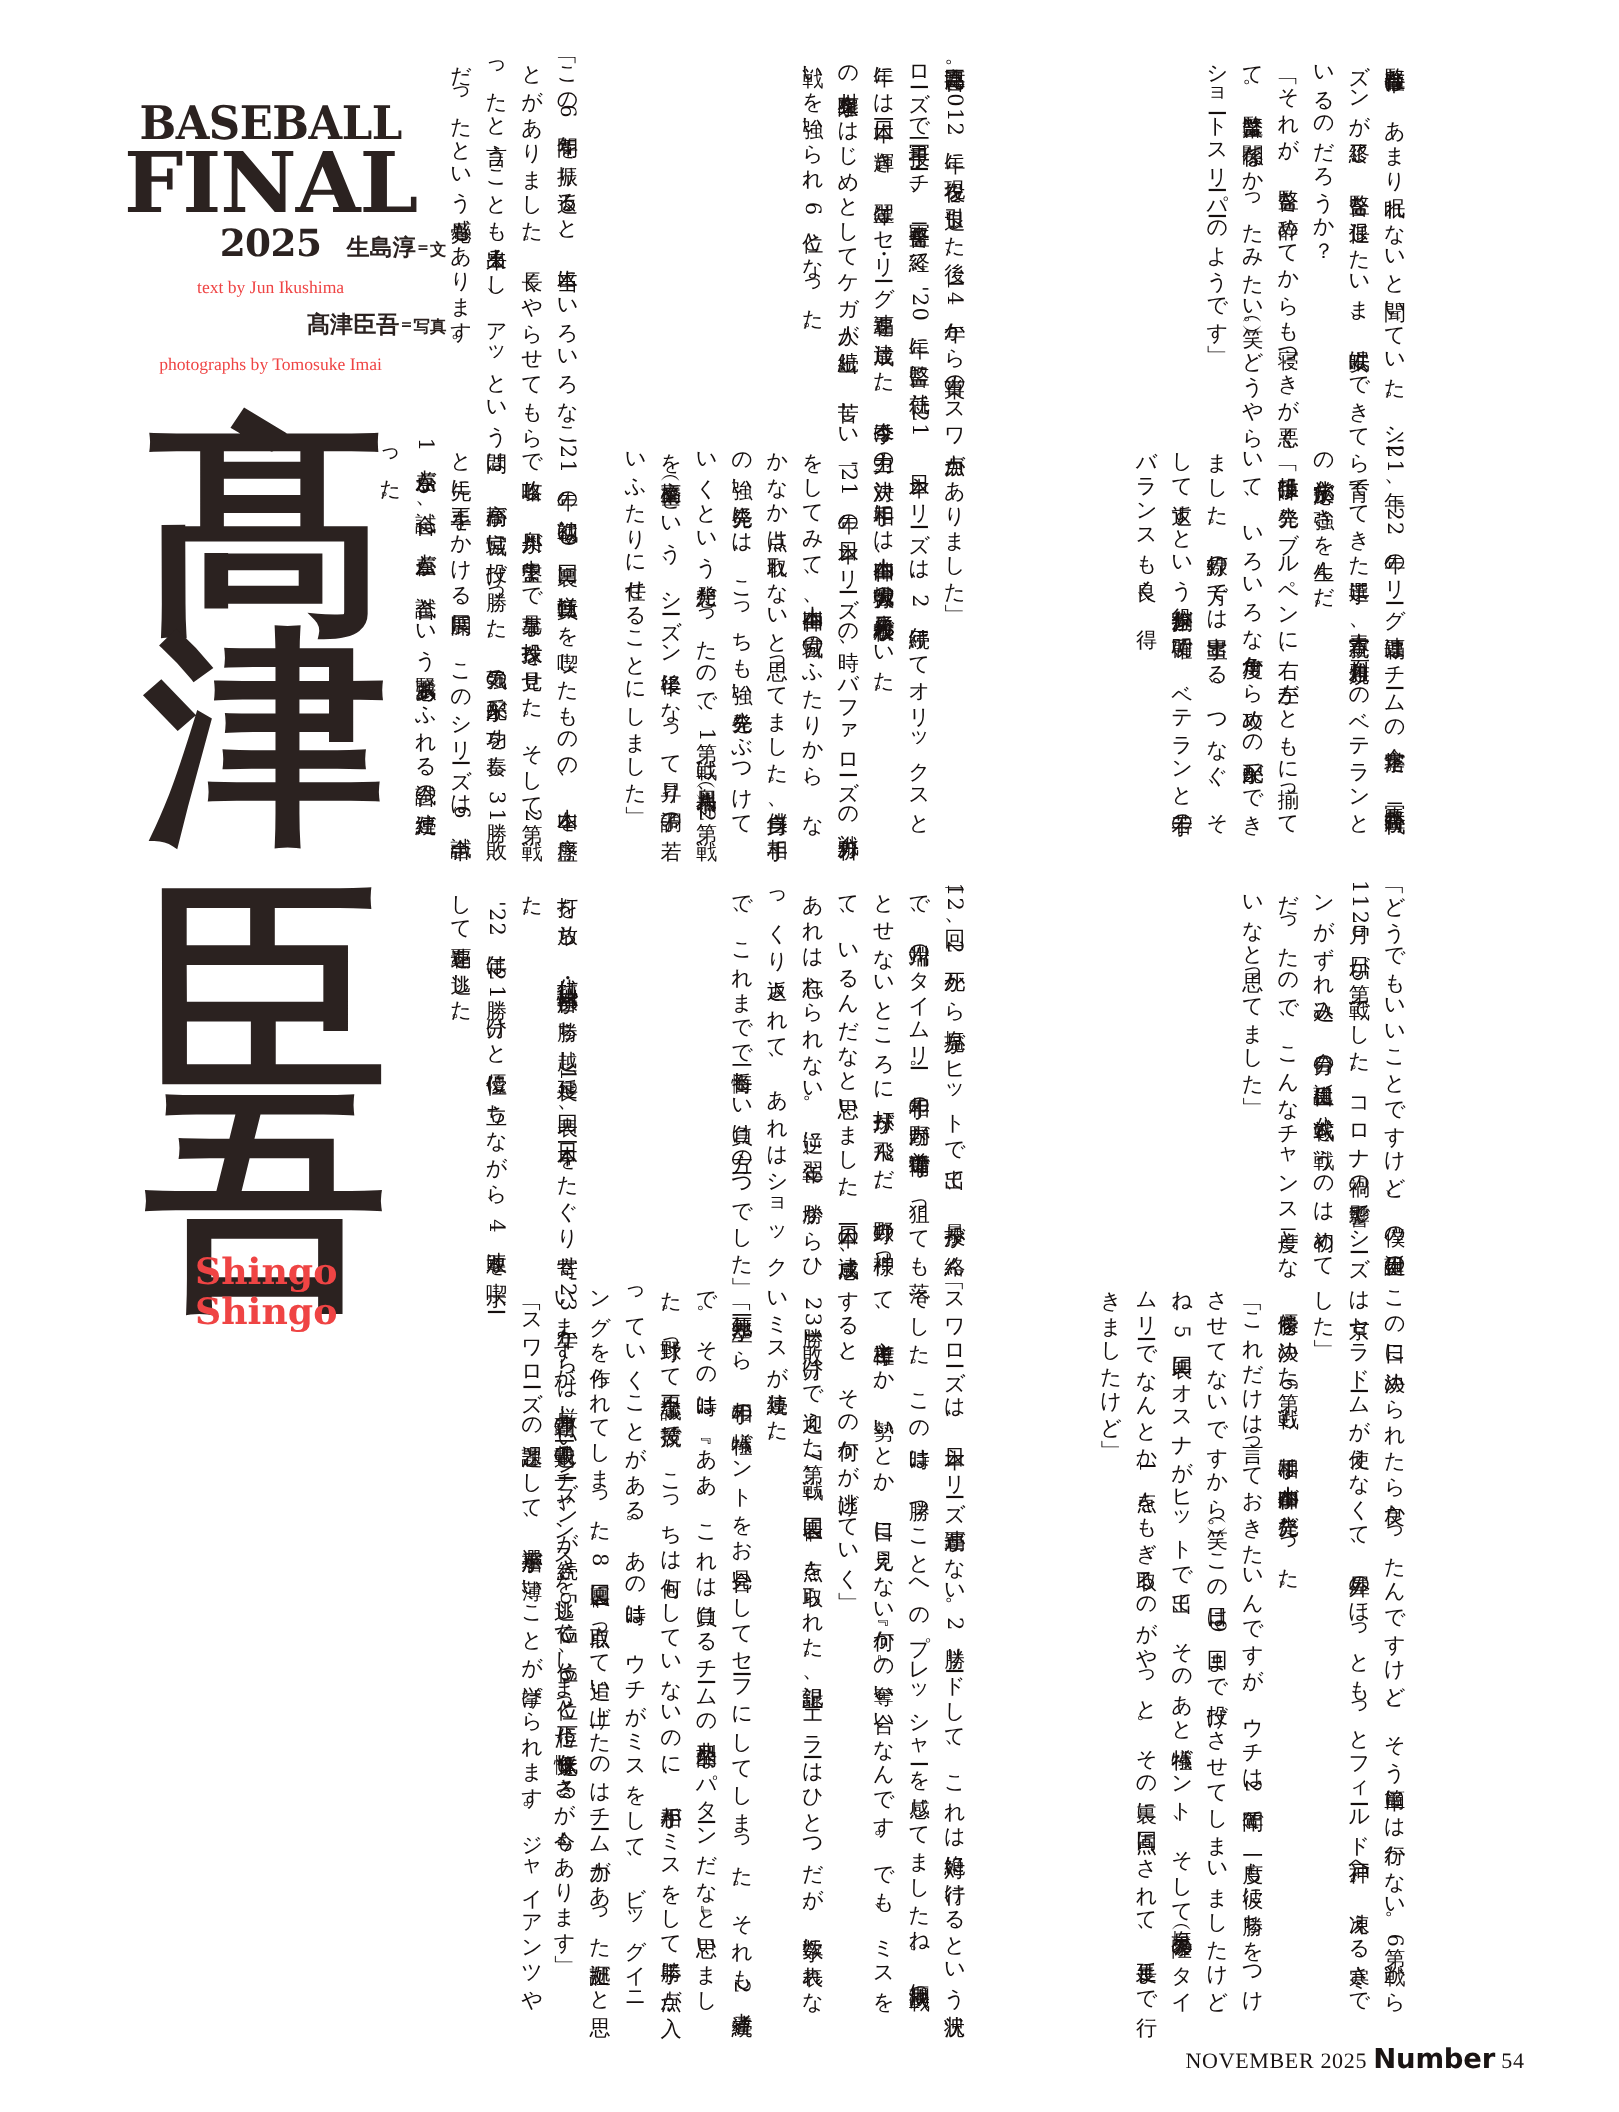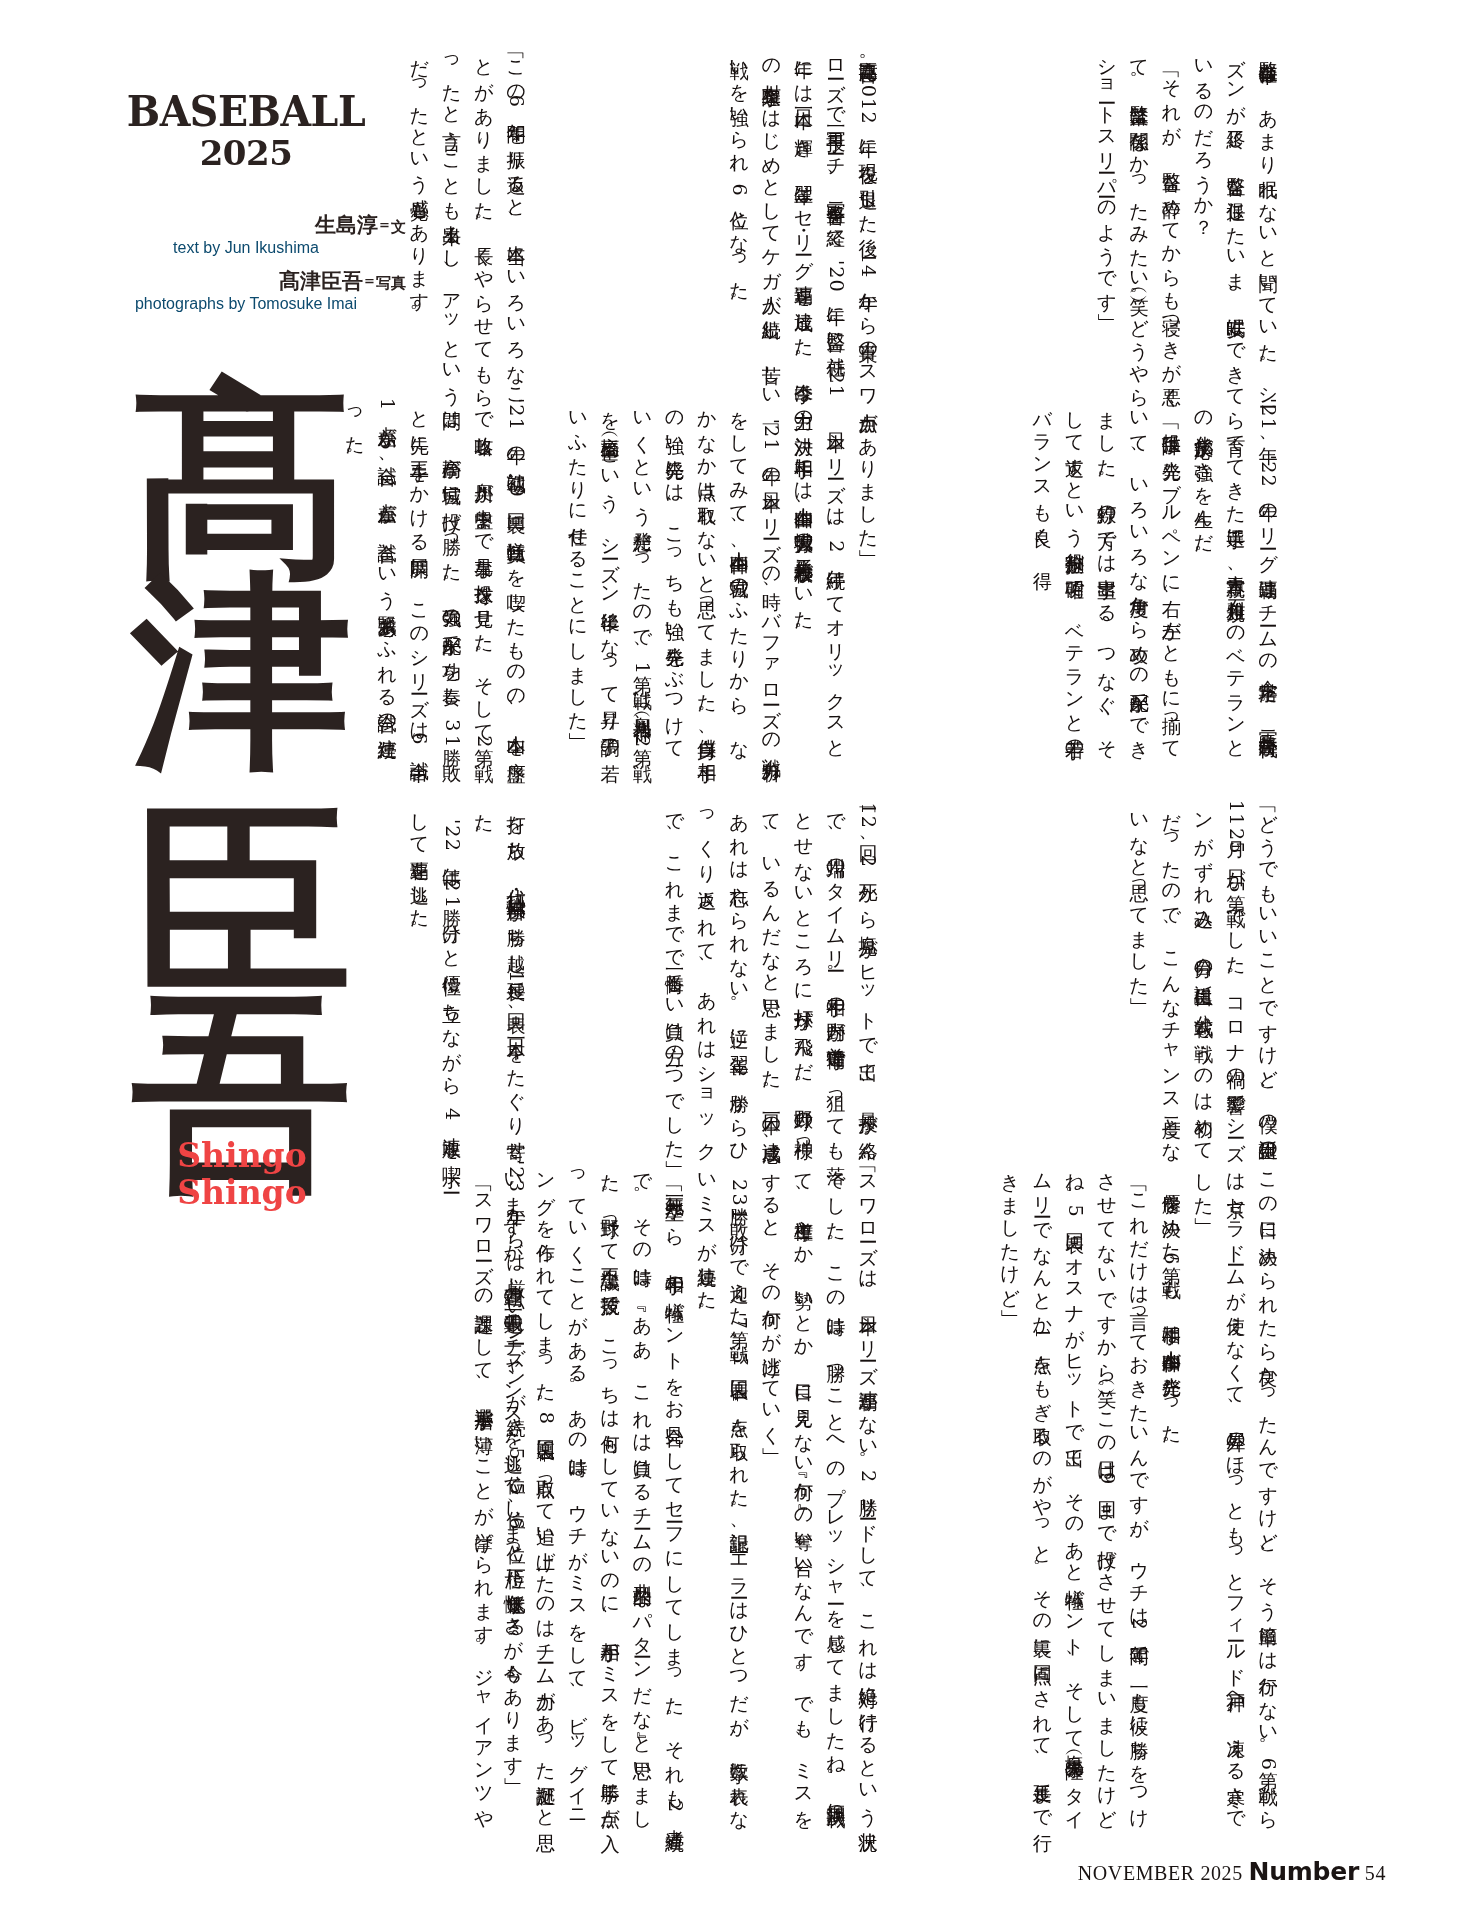--- a/index.html
+++ b/index.html
@@ -75,26 +75,26 @@
   .credit-jp .eq {
     font-weight: 700;
     font-size: 13px;
     vertical-align: 3px;
     padding: 0 1px;
   }
   .credit-jp .role {
     font-size: 15px;
   }
   .credit-en {
-    font-family: Liberation Sans, sans-serif;
+    font-family: Liberation Serif, serif;
     font-weight: 400;
     font-size: 16px;
     line-height: 1.3;
-    color: #0c4a6e;
-    margin-top: 0;
+    color: #ef4444;
+    margin-top: 14px;
     white-space: nowrap;
   }
 
   
   .bigname {
     position: absolute;
     left: 92px;
     top: 386px;
     width: 300px;
     text-align: center;
@@ -183,20 +183,21 @@
     font-size: 20px;
   }
 </style>
 </head>
 <body>
 
 <div class="page">
 
   <div class="masthead">
     <div class="mast-line1">BASEBALL</div>
+    <div class="mast-line2">FINAL</div>
     <div class="mast-line3">2025</div>
   </div>
 
   <div class="credits">
     <div class="credit-block">
       <div class="credit-jp"><span>生島淳</span><span class="eq">=</span><span class="role">文</span></div>
       <div class="credit-en">text by Jun Ikushima</div>
     </div>
     <div class="credit-block">
       <div class="credit-jp"><span>髙津臣吾</span><span class="eq">=</span><span class="role">写真</span></div>

